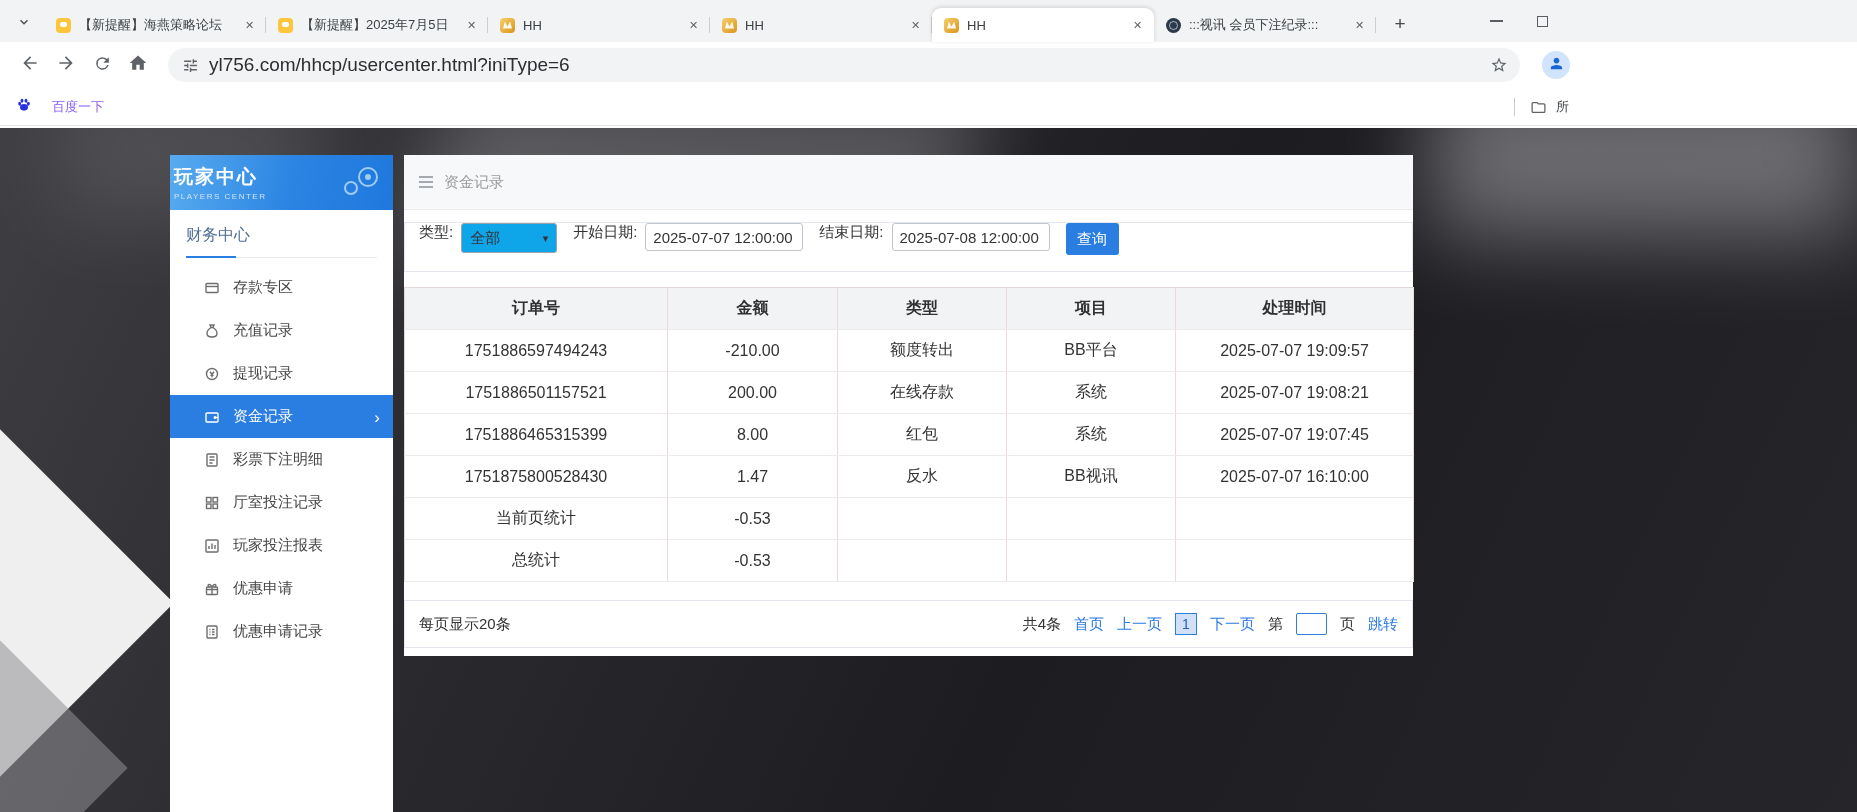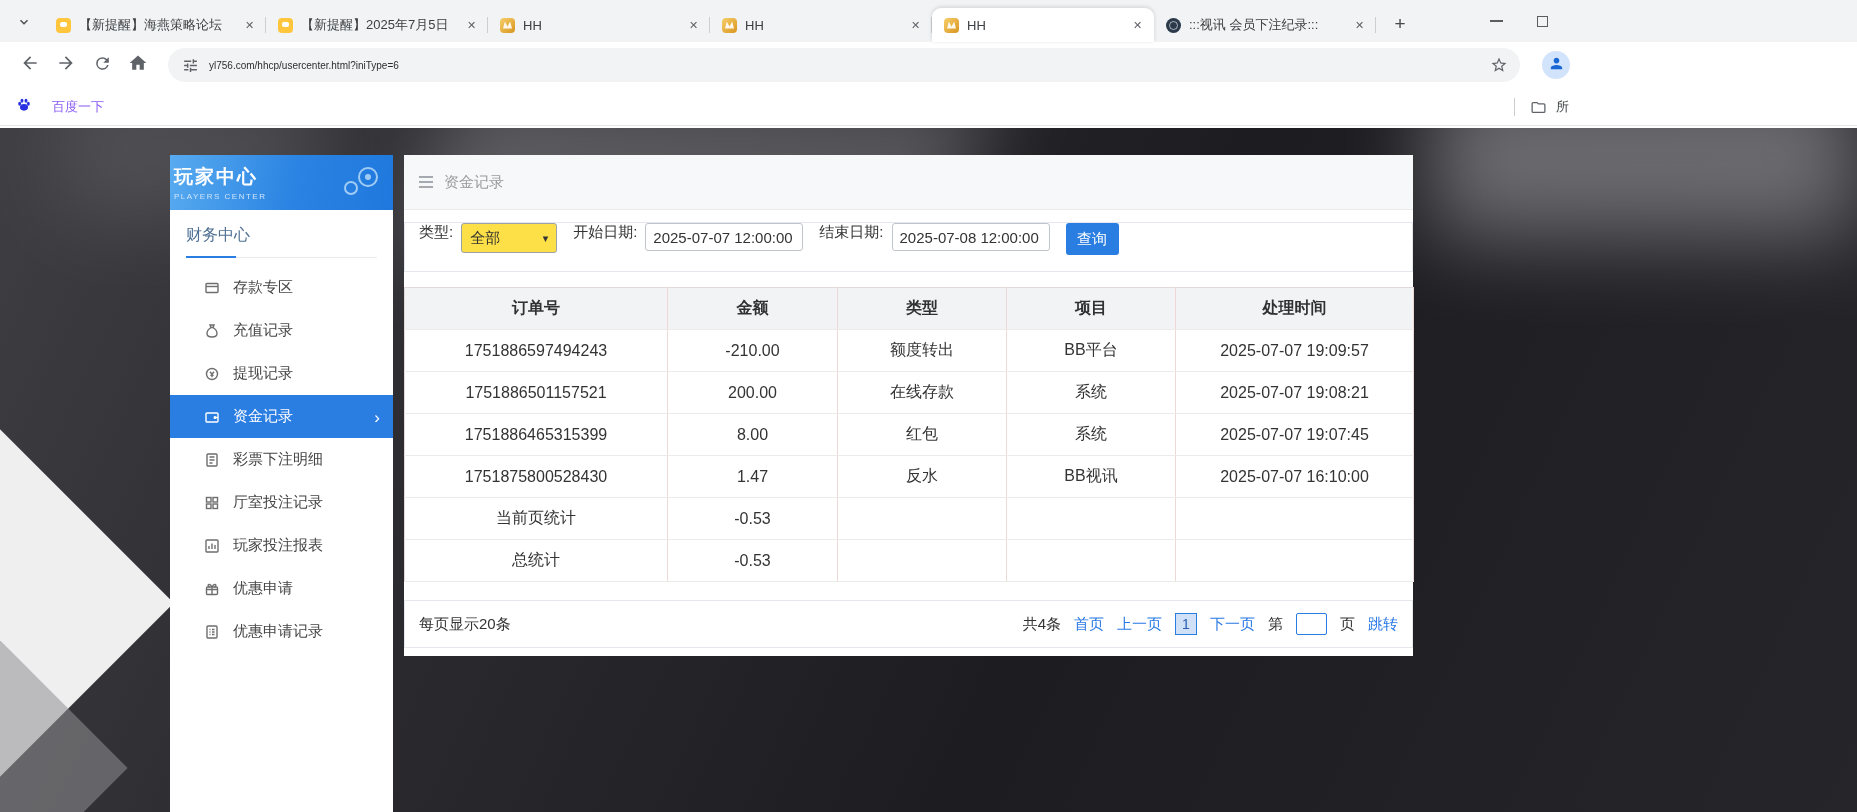--- a/index.html
+++ b/index.html
@@ -24,21 +24,21 @@
   .ic-dark { background:#2b3a4a; border-radius:50%; }
   .ic-dark::after { content:""; position:absolute; inset:3px; border:1px solid rgba(255,255,255,.6); border-radius:50%; }
   .newtab-btn { width:28px; height:28px; margin:0 0 4px 10px; display:flex; align-items:center; justify-content:center; font-size:19px; color:#45484d; border-radius:6px; }
   .win-controls { position:absolute; left:1490px; top:0; height:42px; display:flex; align-items:center; gap:34px; }
   .wc-min { width:13px; height:2px; background:#5a5e63; }
   .wc-max { width:11px; height:11px; border:1.5px solid #5a5e63; }
 
   .addr-row { height:46px; display:flex; align-items:center; padding-left:12px; background:#fff; }
   .nav-btn { width:36px; height:36px; display:flex; align-items:center; justify-content:center; border-radius:50%; color:#5f6368; flex:none; }
   .omnibox { margin-left:12px; width:1352px; height:34px; background:#f1f3f4; border-radius:17px; display:flex; align-items:center; padding:0 12px 0 14px; gap:10px; }
-  .omnibox-url { flex:1; font-size:10px; color:#2c2e31; white-space:nowrap; overflow:hidden; }
+  .omnibox-url { flex:1; font-size:19px; color:#2c2e31; white-space:nowrap; overflow:hidden; }
   .star-btn { color:#5f6368; display:flex; }
   .avatar { width:28px; height:28px; border-radius:50%; margin-left:22px; background:#d2e3fc; display:flex; align-items:center; justify-content:center; color:#1967d2; }
 
   .bm-row { height:38px; display:flex; align-items:center; padding-left:16px; background:#fff; border-bottom:1px solid #e2e4e7; position:relative; }
   .bm-item { display:flex; gap:20px; align-items:center; font-size:13px; color:#8b5cf6; cursor:pointer; }
   .bm-right { position:absolute; left:1514px; top:0; height:38px; display:flex; align-items:center; gap:9px; color:#3c4043; font-size:13px; }
   .bm-divider { width:1px; height:18px; background:#ccc; margin-right:6px; }
 
   
   .page { position:absolute; top:128px; left:0; width:1857px; height:684px; overflow:hidden;
@@ -66,21 +66,21 @@
   .sb-arrow { position:absolute; right:13px; top:50%; transform:translateY(-50%); font-size:17px; color:#fff; line-height:1; }
 
   
   .main { position:absolute; left:404px; top:27px; width:1009px; height:501px; background:#fff; }
   .main-titlebar { height:55px; background:#f7f8fa; border-bottom:1px solid #eaeaea; display:flex; align-items:center; gap:10px; padding-left:14px; }
   .hamburger { display:flex; }
   .main-title { font-size:15px; color:#9a9a9a; }
 
   .filter-box { margin-top:12px; border:1px solid #e4e7ed; height:50px; display:flex; align-items:flex-start; padding-left:14px; font-size:15px; color:#333; }
   .f-label { margin-right:8px; }
-  .f-select { width:96px; height:30px; border:1px solid #9da1a8; border-radius:3px; display:flex; align-items:center; justify-content:space-between; padding:0 8px; background:#fde047; margin-right:16px; cursor:pointer; }
+  .f-select { width:96px; height:30px; border:1px solid #9da1a8; border-radius:3px; display:flex; align-items:center; justify-content:space-between; padding:0 8px; background:#0ea5e9; margin-right:16px; cursor:pointer; }
   .f-caret { font-size:11px; color:#333; }
   .f-input { width:158px; height:28px; border:1px solid #c0c4cc; border-radius:3px; font-size:15px; color:#333; padding:0 7px; font-family:inherit; margin-right:16px; }
   .query-btn { width:53px; height:32px; background:#2a7de1; color:#fff; border:none; border-radius:3px; font-size:15px; cursor:pointer; font-family:inherit; }
 
   .table-box { margin-top:15px; }
   table { width:100%; border-collapse:collapse; table-layout:fixed; font-size:16px; border:1px solid #e3d8d8; }
   th, td { height:42px; text-align:center; border-right:1px solid #eed9d9; border-bottom:1px solid #ecebeb; overflow:hidden; white-space:nowrap; }
   th { background:#f2f3f5; font-weight:bold; color:#303133; }
   td { color:#333; }
 

